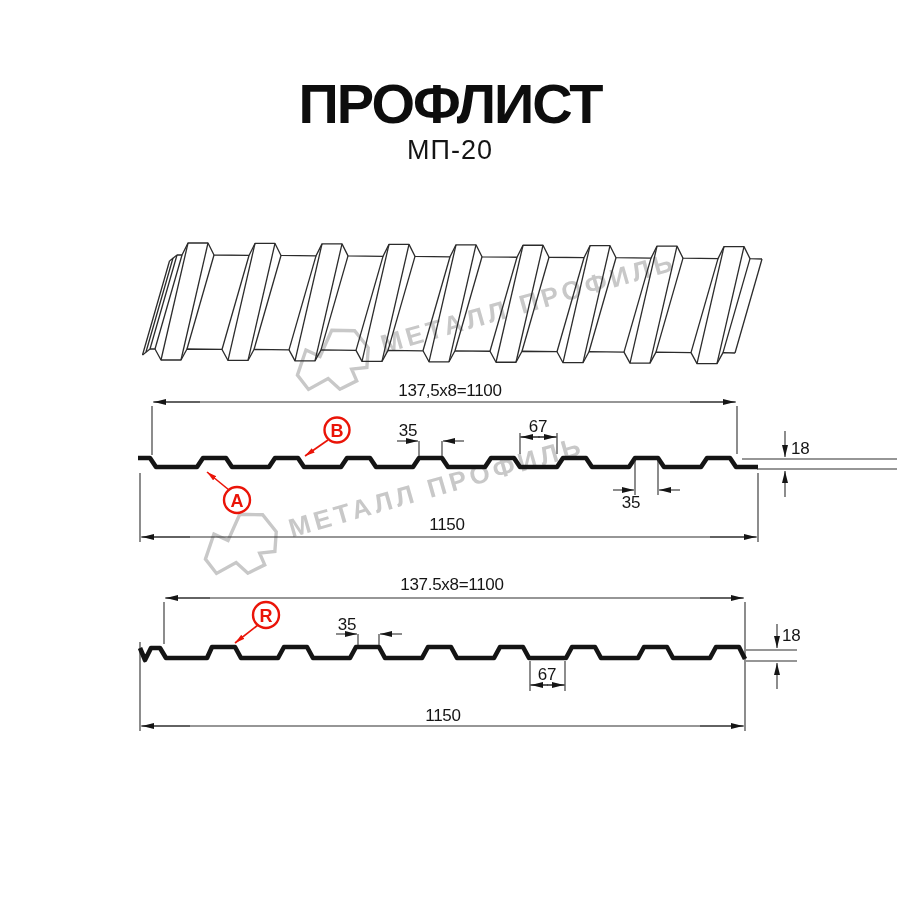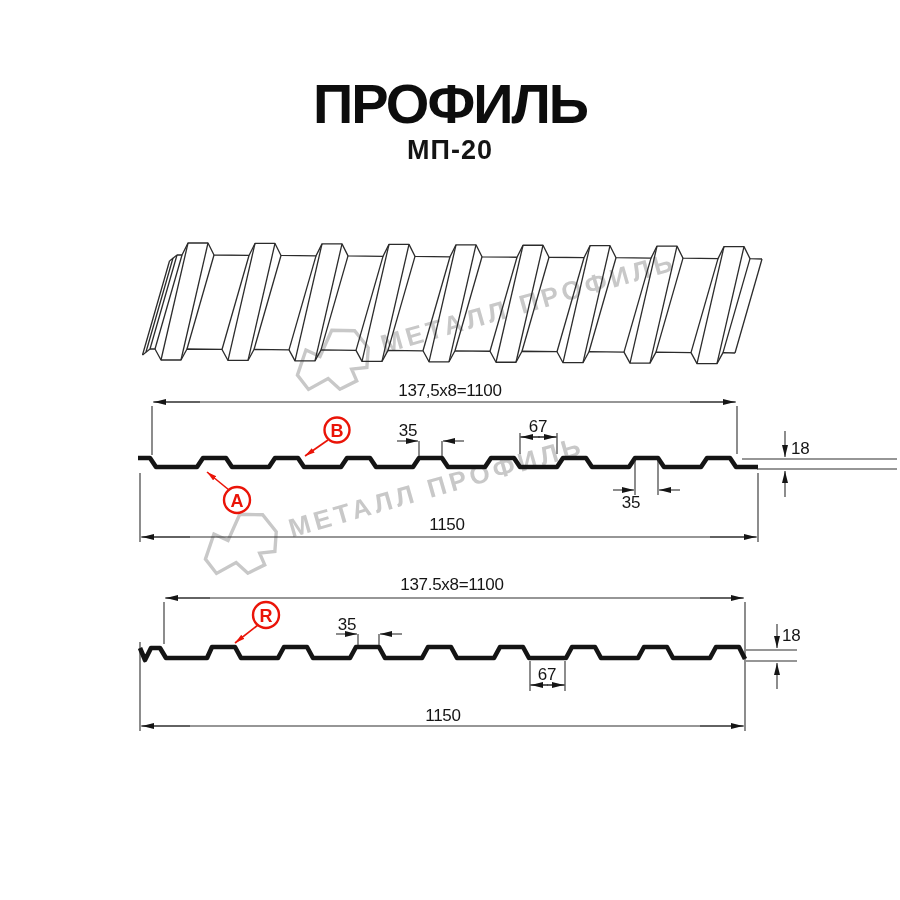--- a/index.html
+++ b/index.html
@@ -1,21 +1,21 @@
 <!DOCTYPE html>
 <html style="--red: #ea1408; --ink: #141414; --wm: #c8c8c8;"><head>
 <meta charset="utf-8">
 <style>
   html,body{margin:0;padding:0;background:#ffffff;}
   .canvas{position:relative;width:900px;height:900px;background:#fff;overflow:hidden;
           font-family:"Liberation Sans",sans-serif;}
   .title{position:absolute;left:0;top:76px;width:900px;text-align:center;
          font-size:56px;font-weight:800;letter-spacing:-2px;color:#0d0d0d;line-height:1;}
   .subtitle{position:absolute;left:0;top:137px;width:900px;text-align:center;
-            font-size:27px;font-weight:700;letter-spacing:1px;color:#141414;line-height:1;}
+            font-size:27px;font-weight:400;letter-spacing:1px;color:#141414;line-height:1;}
   .footer-note{position:absolute;left:0;top:803px;width:900px;text-align:center;
                font-size:22px;font-weight:600;letter-spacing:.3px;color:#1c1c1c;line-height:1;}
   .watermark{position:absolute;display:flex;align-items:center;gap:10px;z-index:1;
              transform:rotate(-16deg);pointer-events:none;}
   .wm-1{left:290px;top:329px;transform-origin:32px 34px;}
   .wm-2{left:198px;top:513px;transform-origin:32px 34px;}
   .wm-text{font-size:26px;font-weight:700;letter-spacing:4px;color:var(--wm,#c8c8c8);
            white-space:nowrap;line-height:1;}
   .wm-logo{width:84px;height:66px;flex:0 0 auto;}
   svg.drawing{position:absolute;left:0;top:0;z-index:2;}
@@ -25,21 +25,21 @@
   .thick{stroke:#141414;stroke-width:4.6;fill:none;stroke-linejoin:round;stroke-linecap:butt;}
   .sheet{stroke:#2b2b2b;stroke-width:1.3;fill:none;stroke-linejoin:round;}
   .redline{stroke:var(--red,#ea1408);stroke-width:1.6;fill:none;}
   .redcirc{stroke:var(--red,#ea1408);stroke-width:2.4;fill:none;}
 </style>
 </head>
 <body>
 
 <div class="canvas">
 
-  <div class="title">ПРОФИЛЬ</div>
+  <div class="title">ПРОФЛИСТ</div>
   <div class="subtitle">МП-20</div>
 
   <div class="watermark wm-1">
     <svg class="wm-logo" viewBox="0 0 100 78">
       <polygon points="6,46 24,20 38,32 60,6 86,14 96,38 88,60 70,57 72,72 50,76 40,60 14,66" fill="none" stroke="#c8c8c8" stroke-width="4"></polygon>
     </svg>
     <span class="wm-text">МЕТАЛЛ ПРОФИЛЬ</span>
   </div>
 
   <div class="watermark wm-2">

